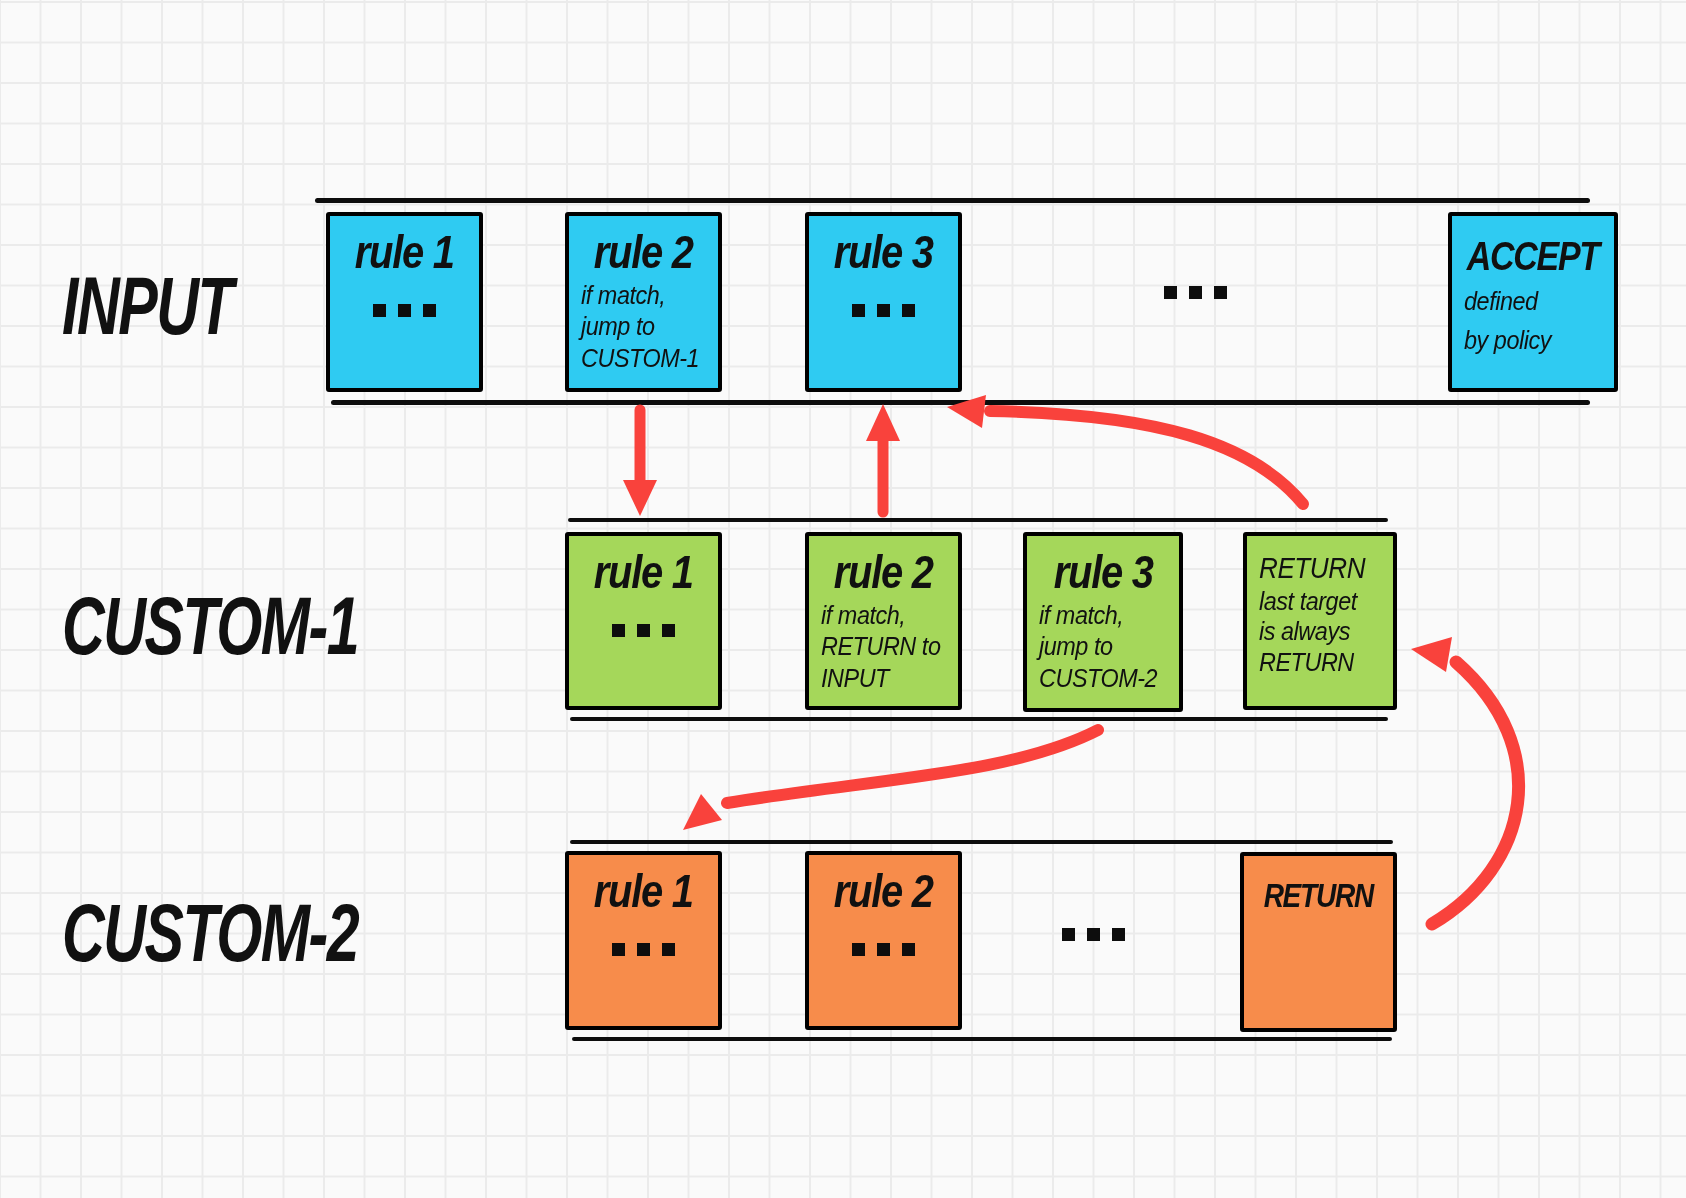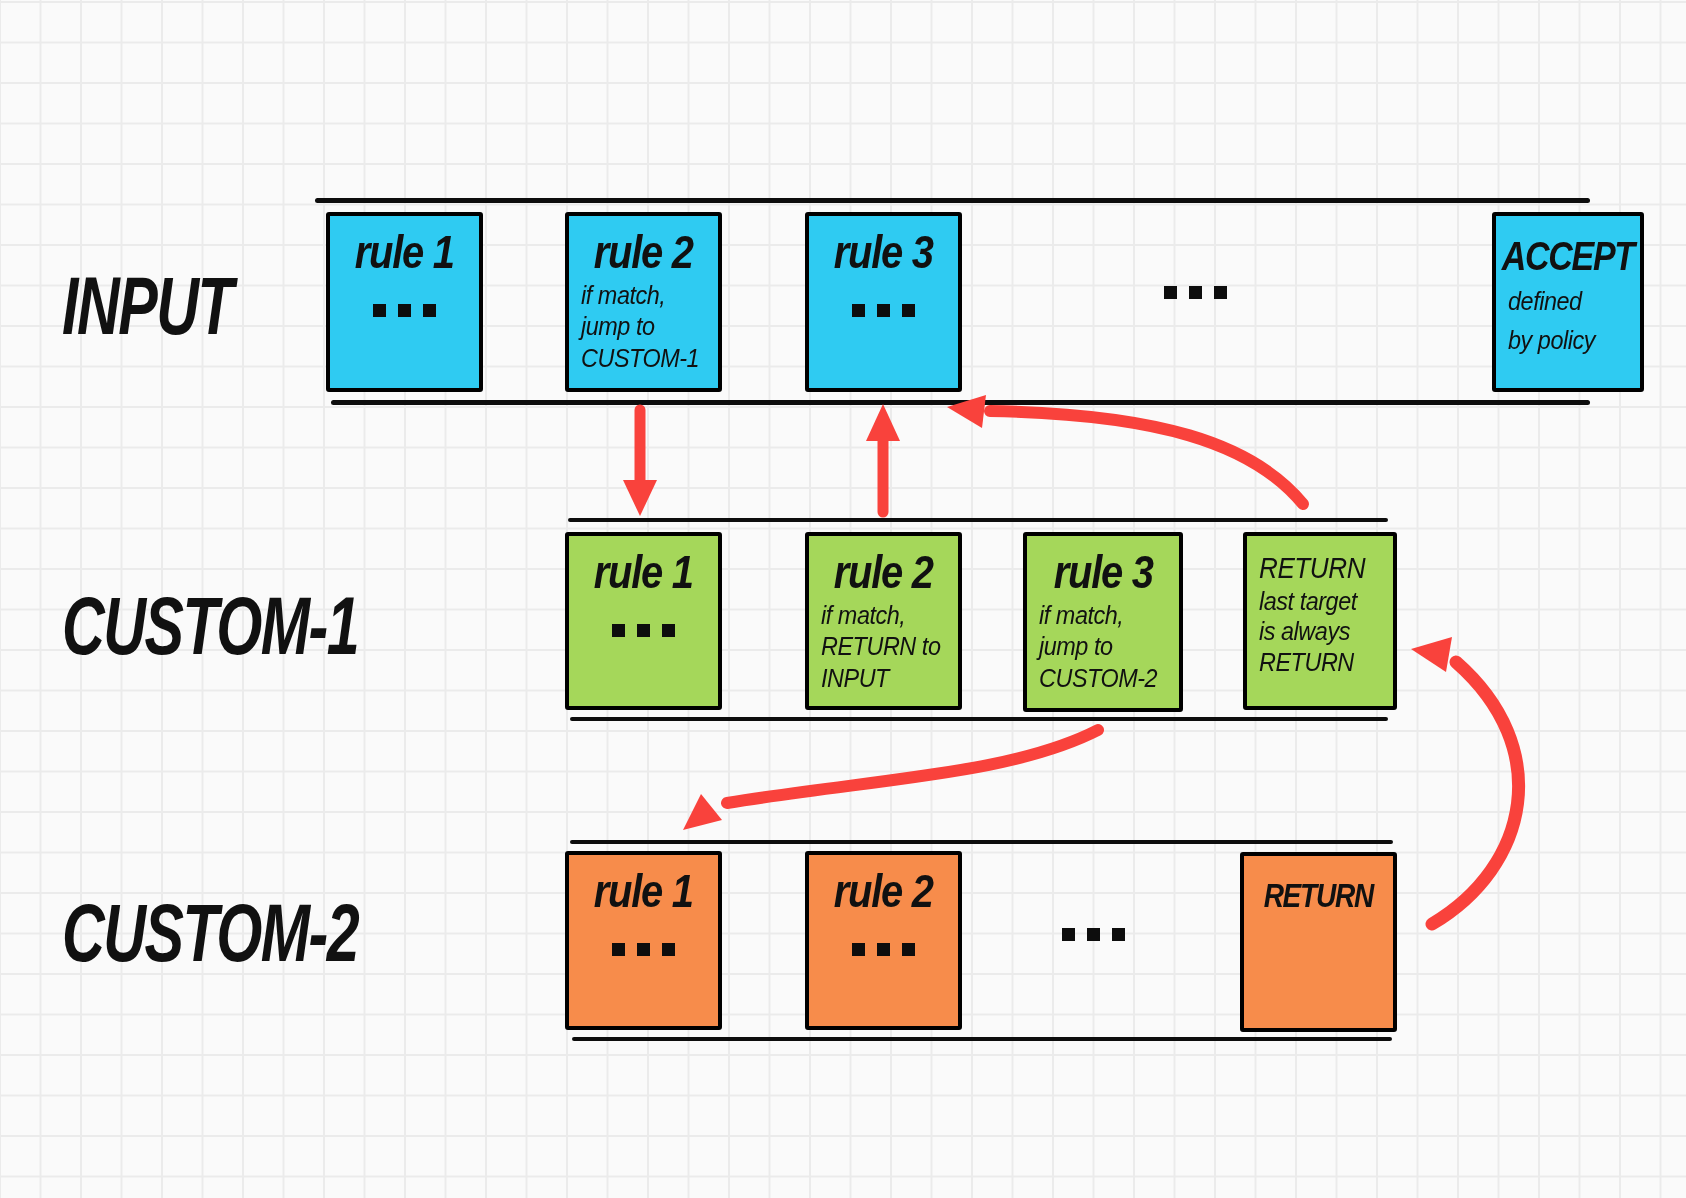--- a/index.html
+++ b/index.html
@@ -87,21 +87,21 @@
         <i></i>
         <i></i>
         <i></i>
       </div>
   </div>
   <div class="dots standalone" style="left:1164px;top:286px">
       <i></i>
       <i></i>
       <i></i>
     </div>
-  <div class="box blue" style="left:1492px;top:212px;width:152px;height:180px">
+  <div class="box blue" style="left:1448px;top:212px;width:170px;height:180px">
     <div class="title small">ACCEPT</div>
     <div class="sub wide">
       <div>defined</div>
       <div>by policy</div>
     </div>
   </div>
 
   <div class="box green" style="left:565px;top:532px;width:157px;height:178px">
     <div class="title">rule 1</div>
     <div class="dots">

